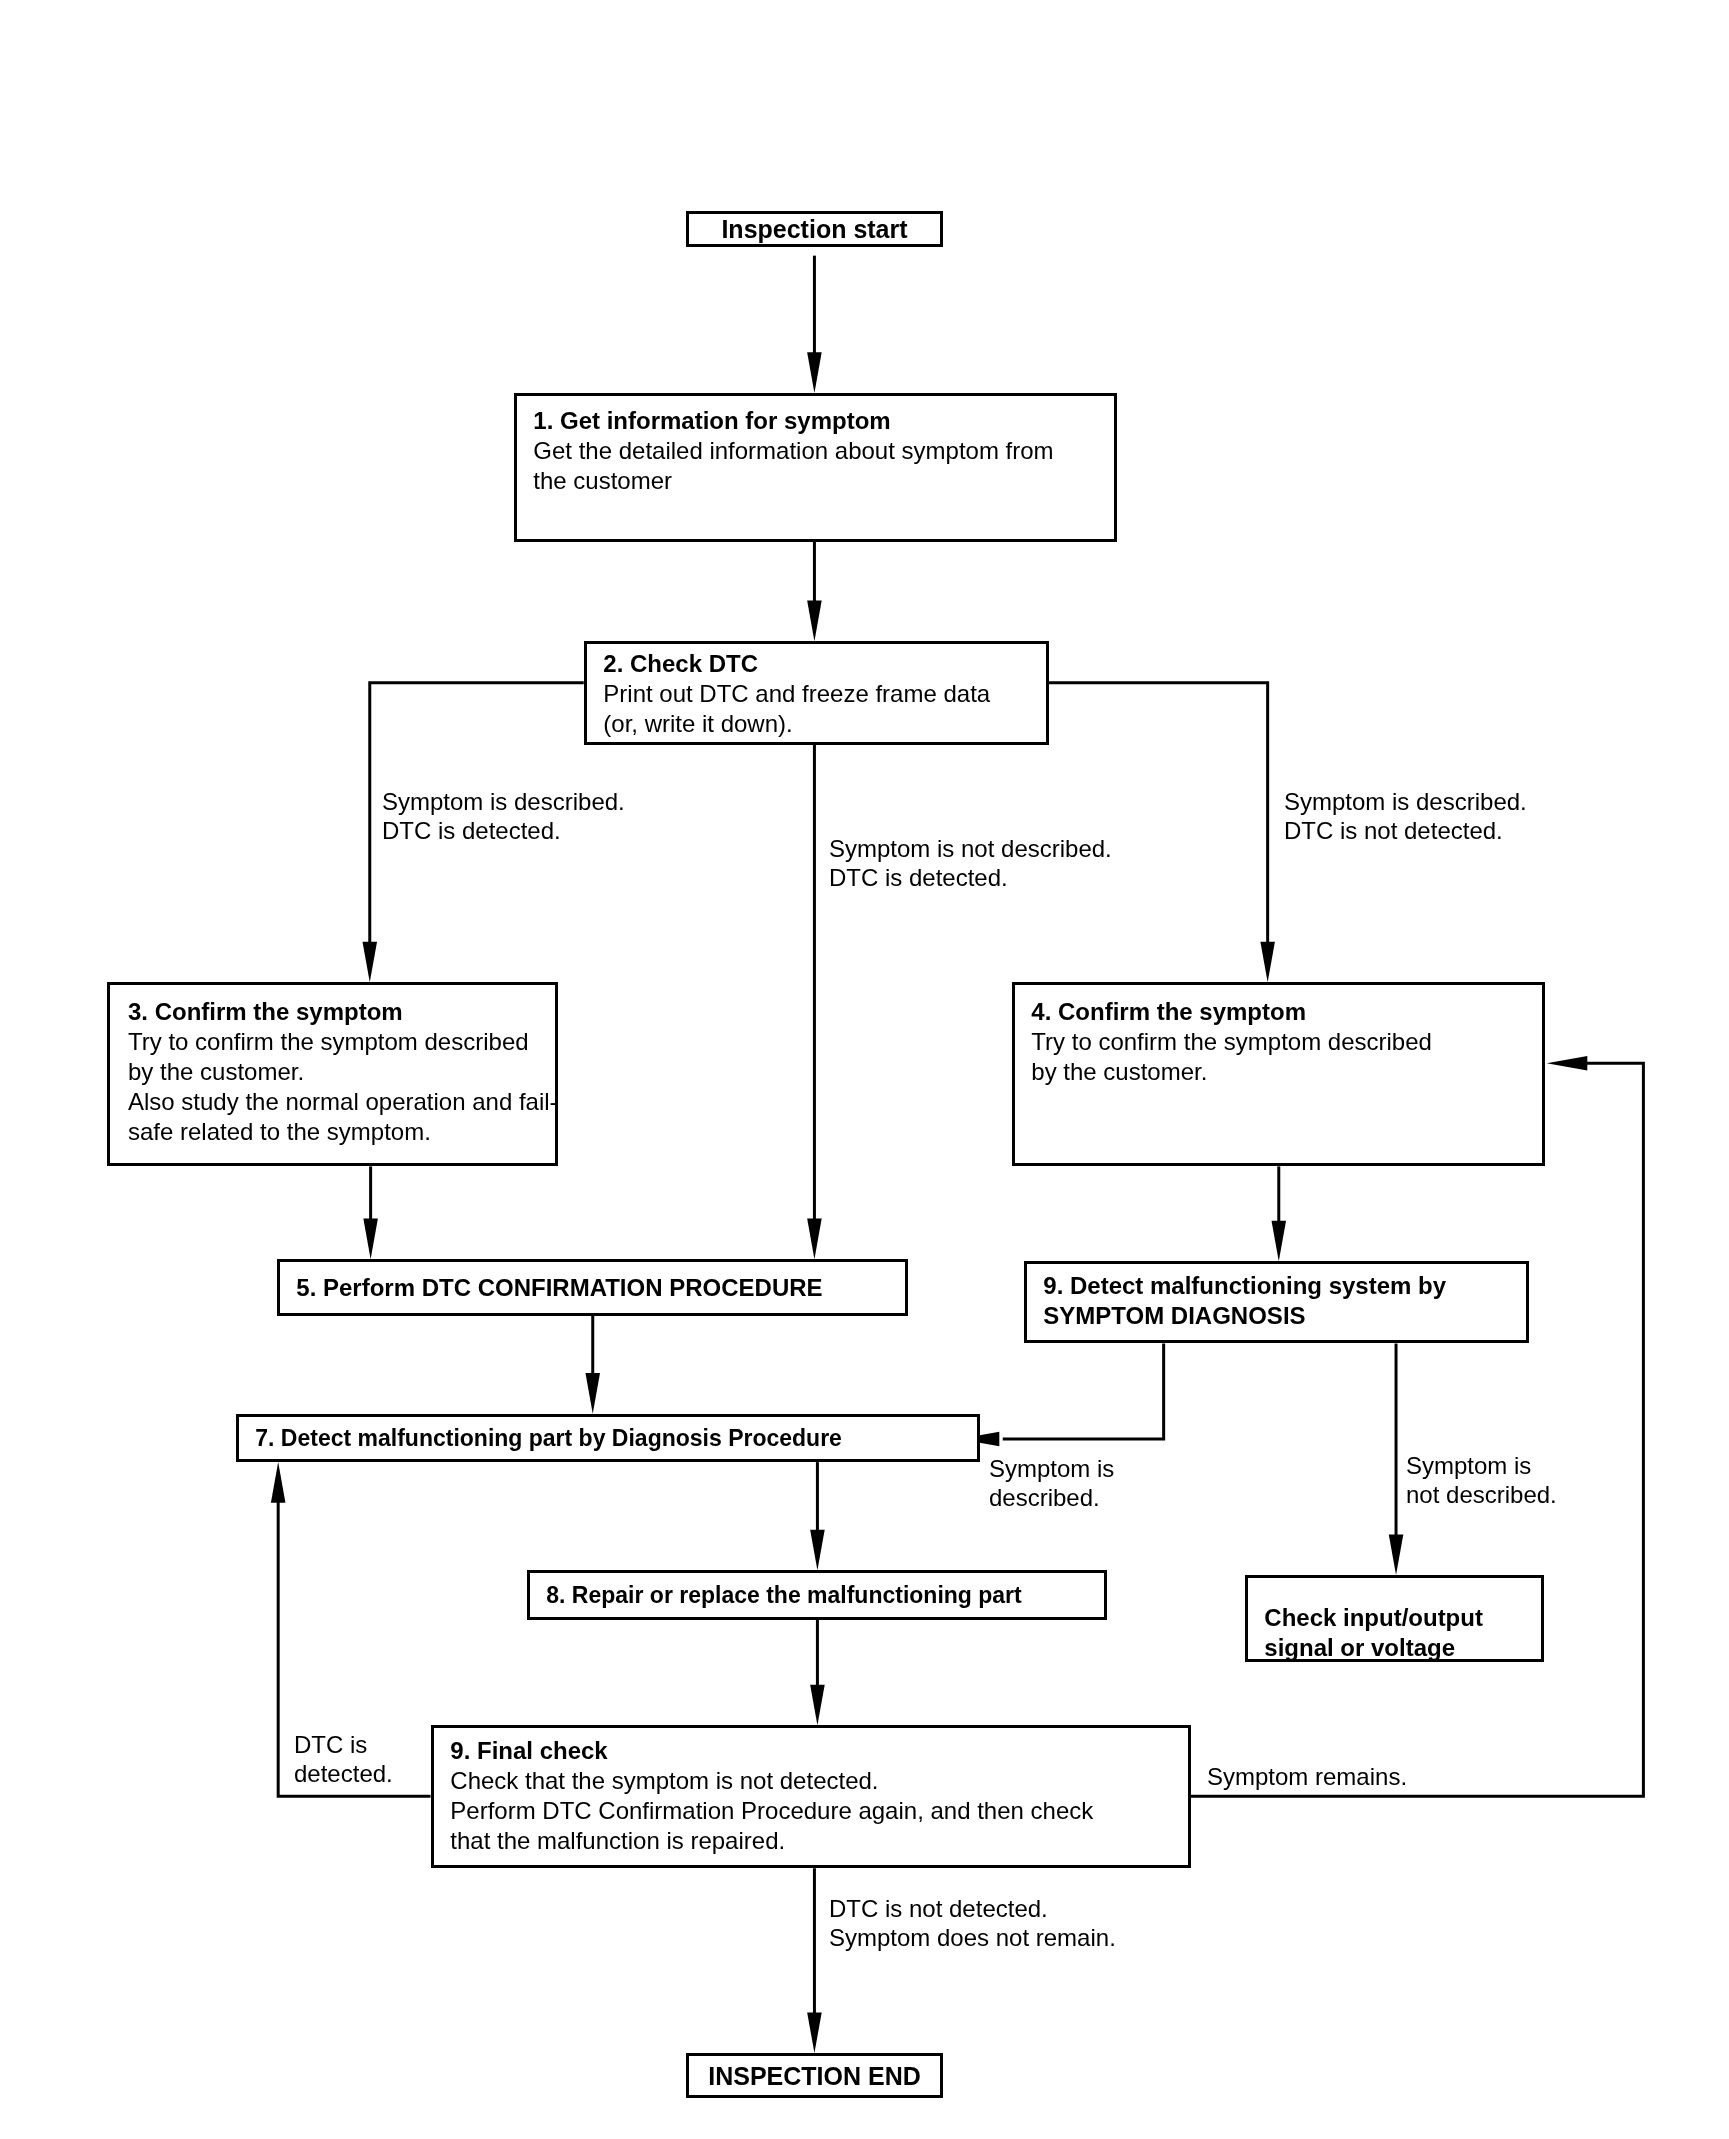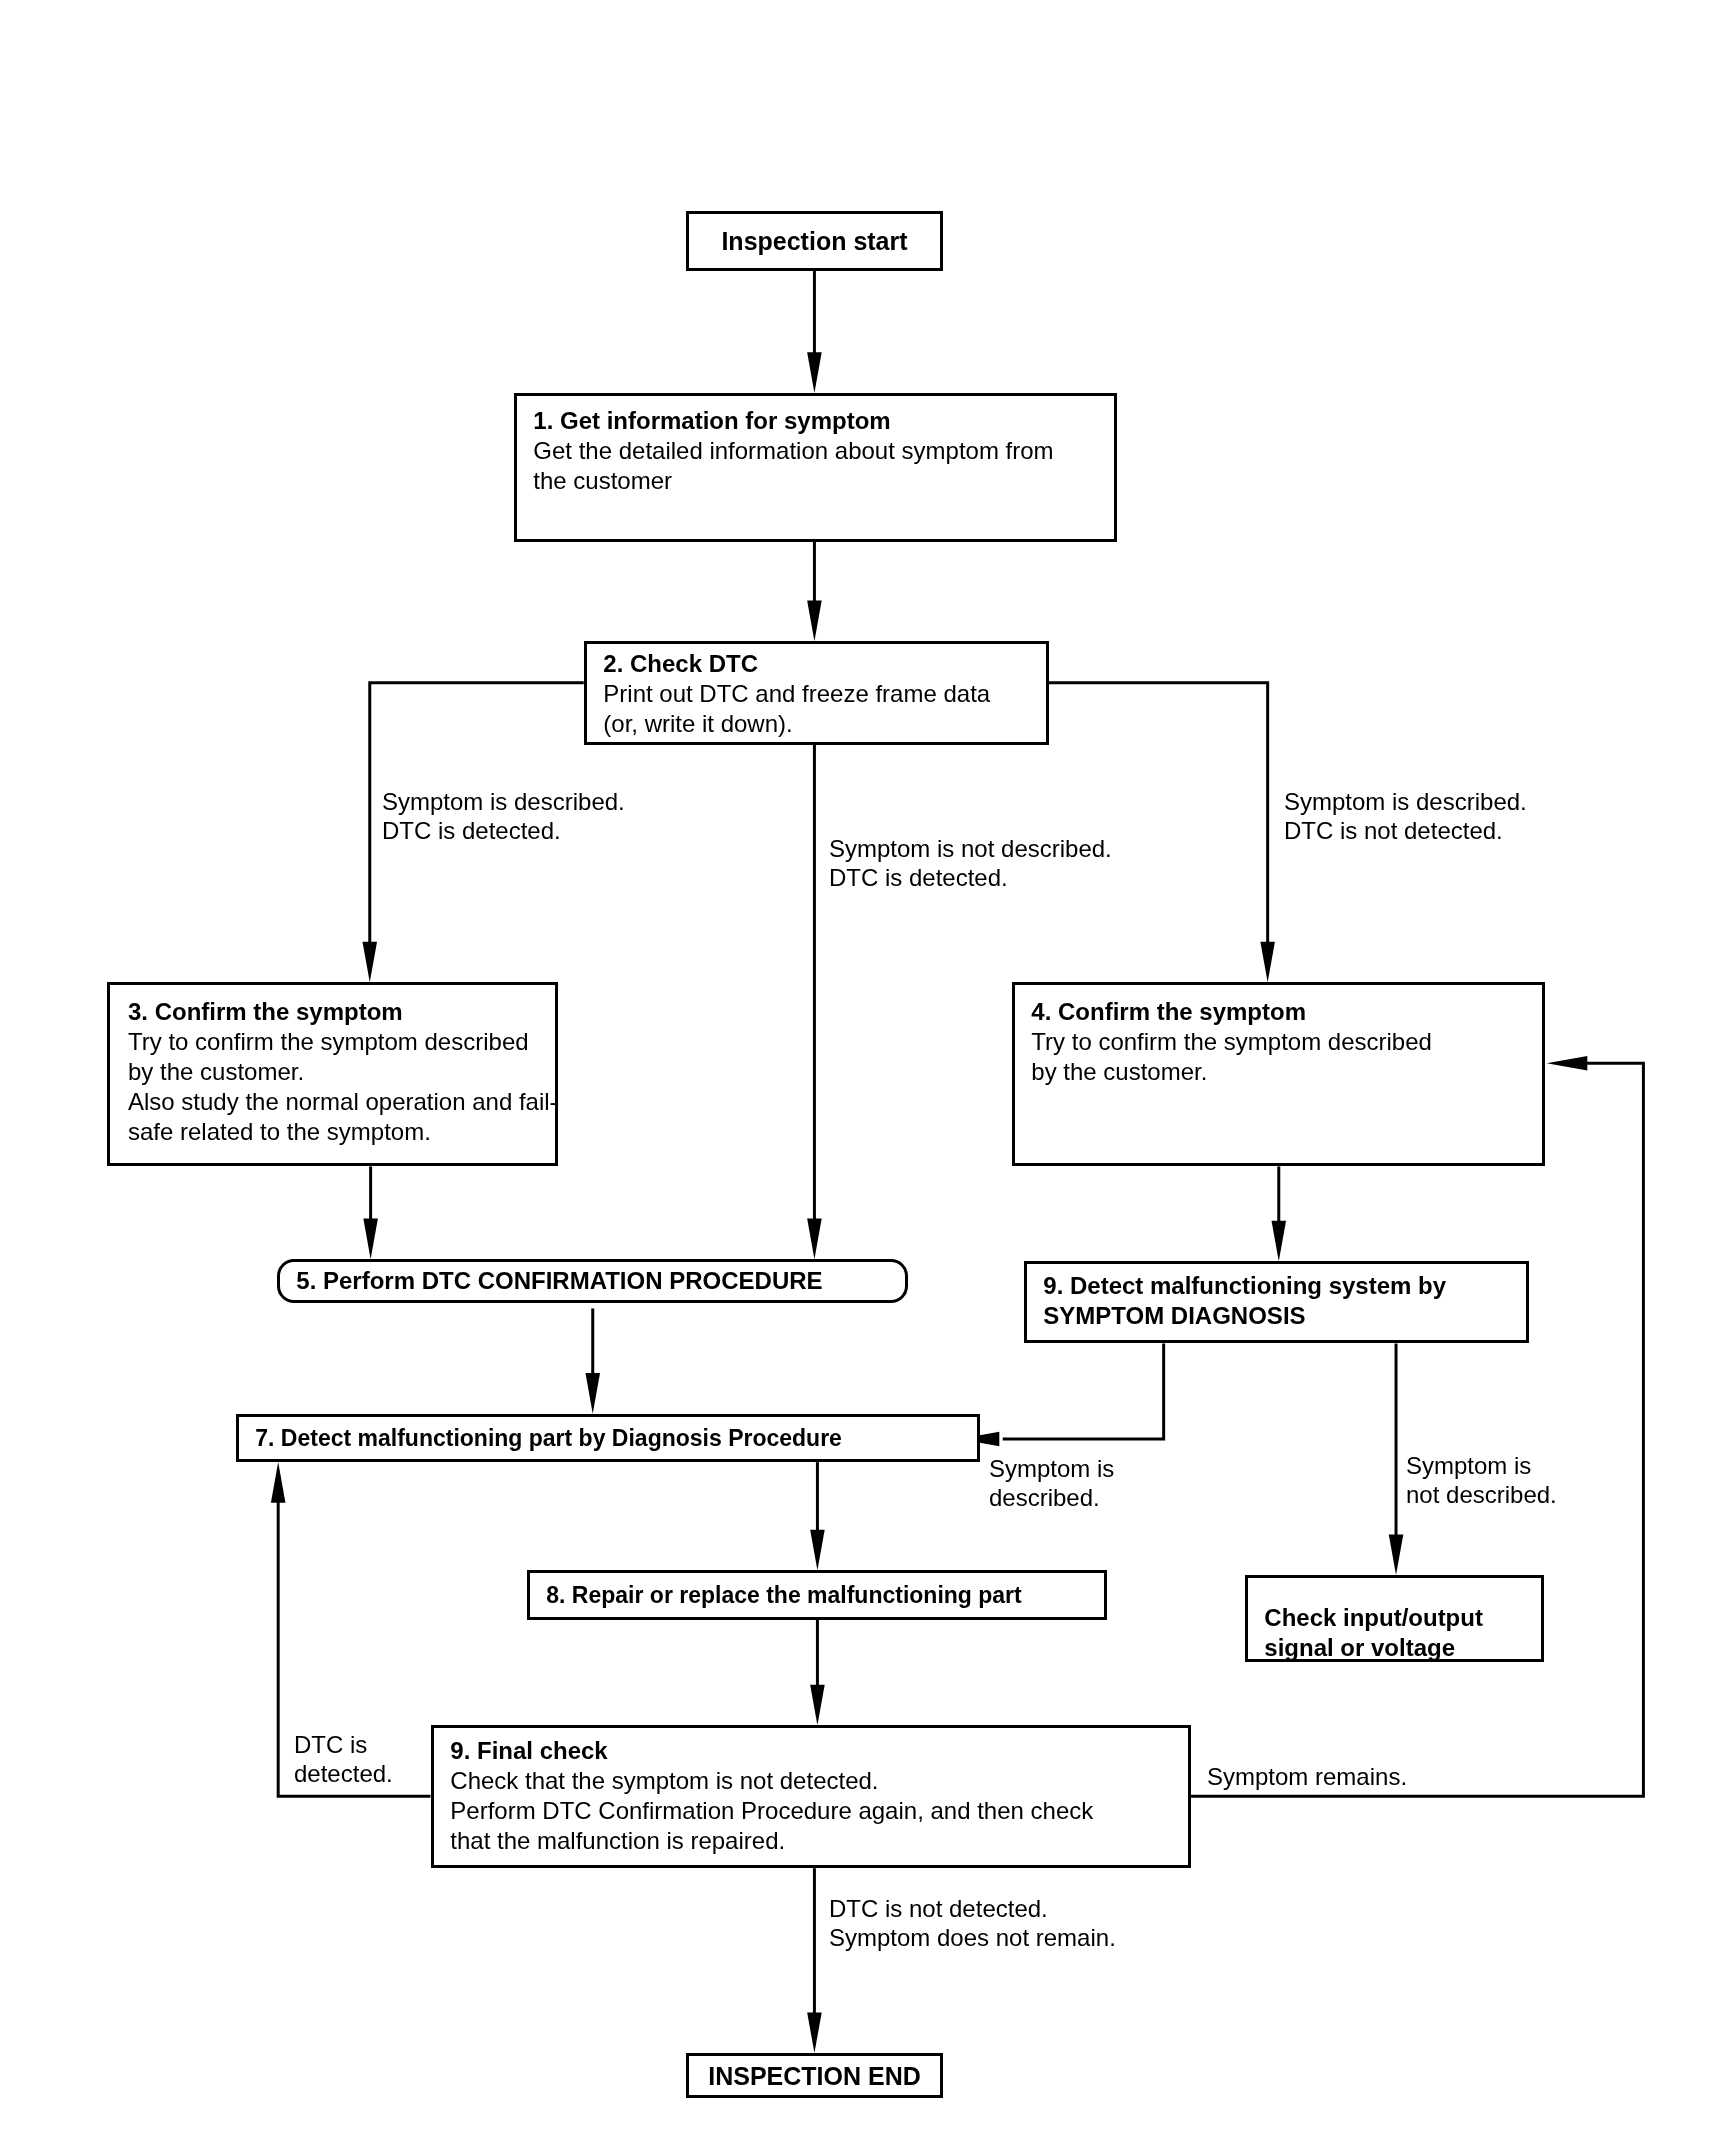--- a/index.html
+++ b/index.html
@@ -56,21 +56,21 @@
       <polygon points="2335,3345 2335,3379 2240,3362"></polygon>
       <polygon points="3245,3585 3279,3585 3262,3680"></polygon>
       <polygon points="1893,3574 1927,3574 1910,3669"></polygon>
       <polygon points="1893,3936 1927,3936 1910,4031"></polygon>
       <polygon points="1886,4702 1920,4702 1903,4797"></polygon>
       <polygon points="633,3511 667,3511 650,3416"></polygon>
       <polygon points="3709,2467 3709,2501 3614,2484"></polygon>
     </g>
   </svg>
 
-  <div class="box terminal" style="left:686px;top:211px;width:257px;height:60px;">
+  <div class="box terminal" style="left:686px;top:211px;width:257px;height:36px;">
     <span>Inspection start</span>
   </div>
 
   <div class="box" style="left:514px;top:393px;width:603px;height:149px;">
     <div class="t">1. Get information for symptom</div>
     <div class="l">Get the detailed information about symptom from</div>
     <div class="l">the customer</div>
   </div>
 
   <div class="box" style="left:584px;top:641px;width:465px;height:104px;padding-top:5.1px;">
@@ -86,21 +86,21 @@
     <div class="l">Also study the normal operation and fail-</div>
     <div class="l">safe related to the symptom.</div>
   </div>
 
   <div class="box" style="left:1012px;top:982px;width:533px;height:184px;padding-top:12px;">
     <div class="t">4. Confirm the symptom</div>
     <div class="l">Try to confirm the symptom described</div>
     <div class="l">by the customer.</div>
   </div>
 
-  <div class="box single" style="left:277px;top:1259px;width:631px;height:44px;border-radius:17px;">
+  <div class="box single" style="left:277px;top:1259px;width:631px;height:57px;">
     <div class="t">5. Perform DTC CONFIRMATION PROCEDURE</div>
   </div>
 
   <div class="box" style="left:1024px;top:1261px;width:505px;height:82px;padding-top:6.8px;">
     <div class="t">9. Detect malfunctioning system by</div>
     <div class="t">SYMPTOM DIAGNOSIS</div>
   </div>
 
   <div class="box single" style="left:236px;top:1414px;width:744px;height:48px;font-size:23px;">
     <div class="t">7. Detect malfunctioning part by Diagnosis Procedure</div>

